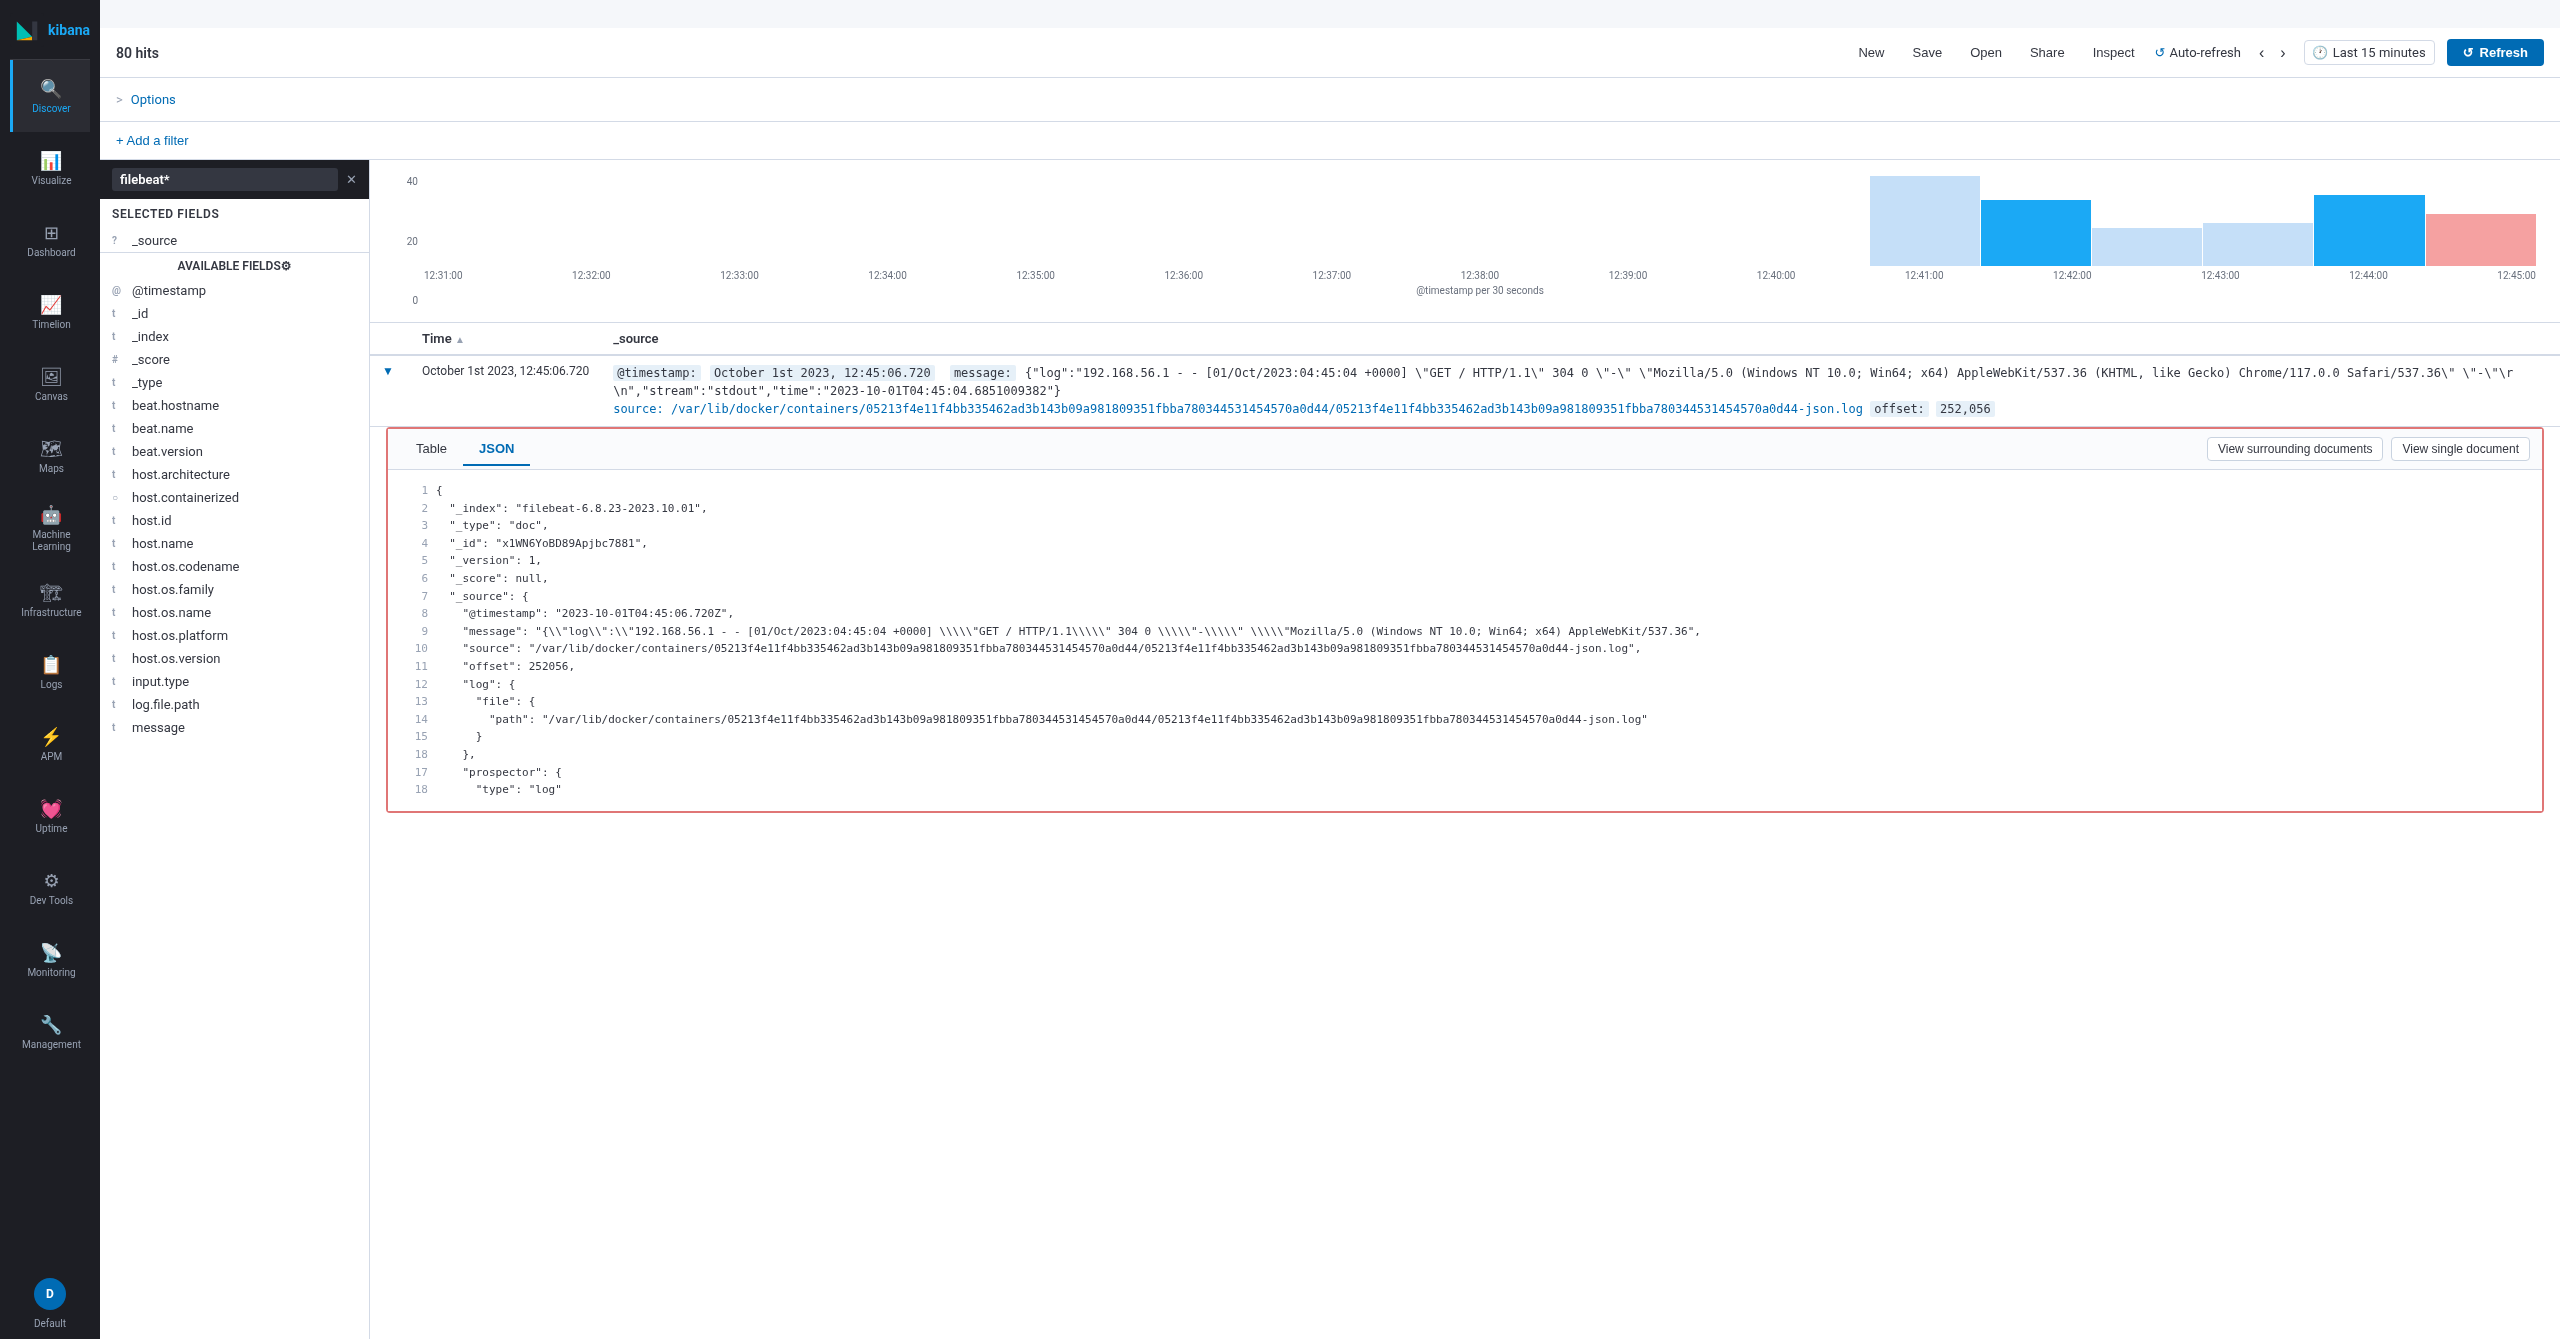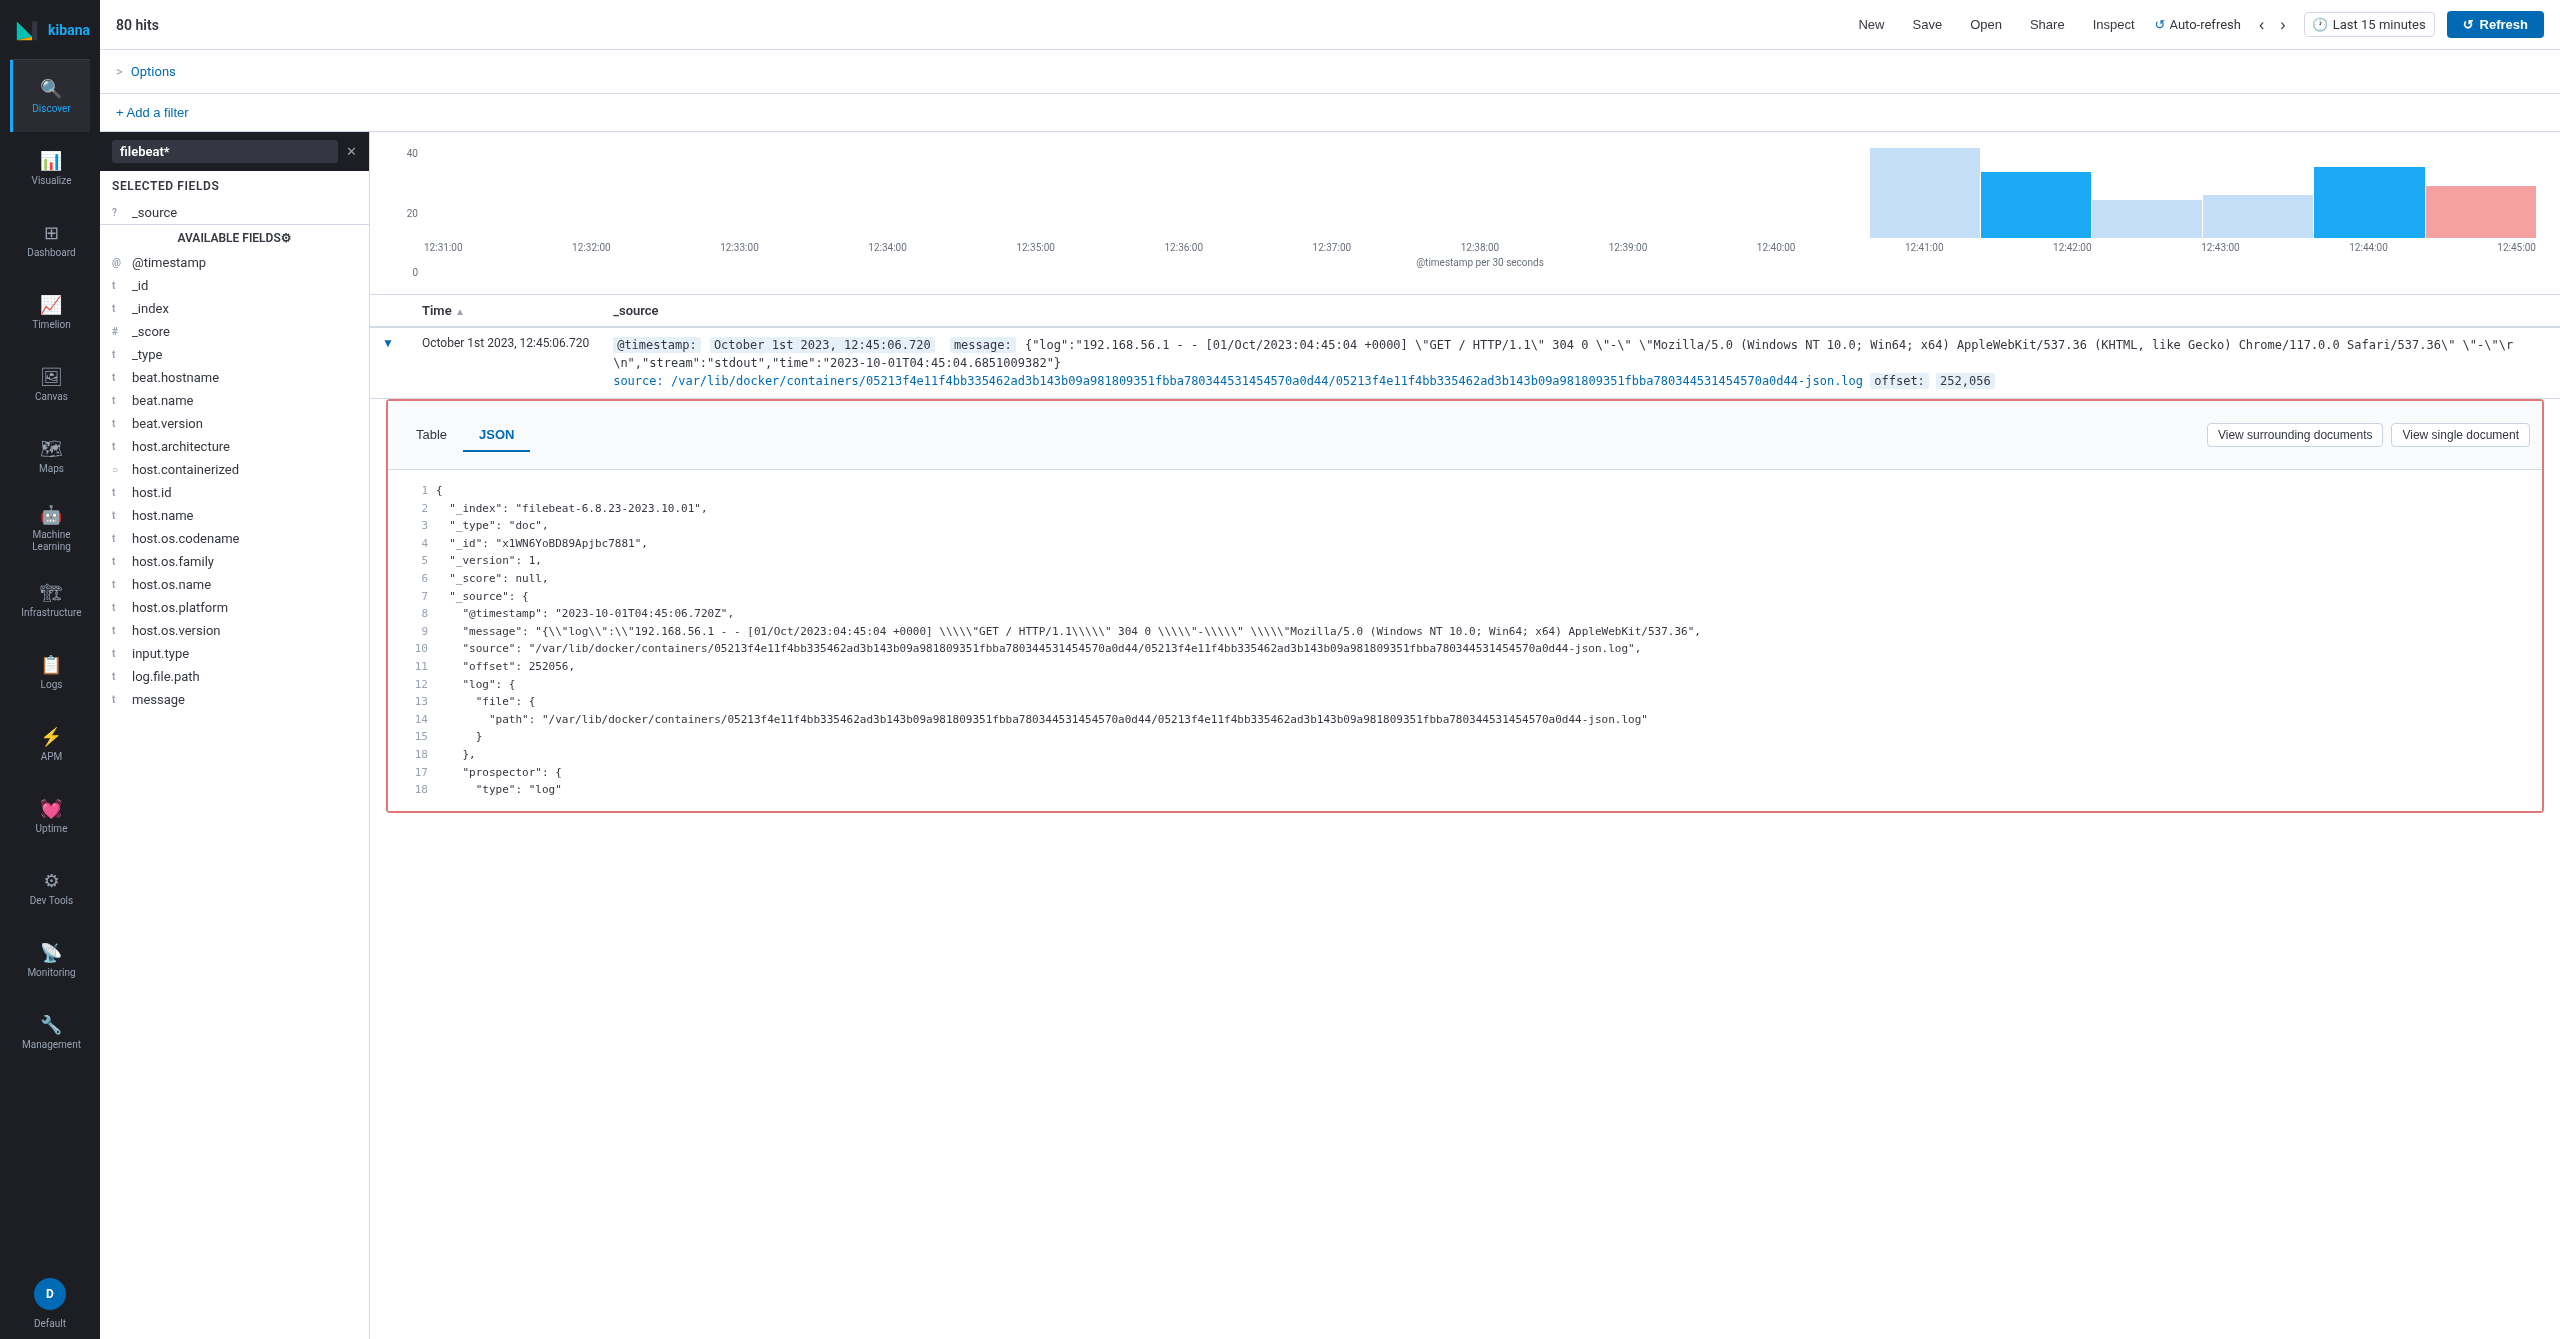--- a/index.html
+++ b/index.html
@@ -10,21 +10,21 @@
     .sidebar-logo { width: 80px; height: 60px; background: #1d1e24; display: flex; align-items: center; justify-content: center; border-bottom: 1px solid #3a3b42; }
     .sidebar-logo svg { width: 40px; height: 40px; }
     .sidebar-item { width: 80px; height: 72px; display: flex; flex-direction: column; align-items: center; justify-content: center; cursor: pointer; color: #98a2b3; gap: 4px; border-left: 3px solid transparent; }
     .sidebar-item.active { background: #2b2c33; border-left: 3px solid #1ba9f5; color: #1ba9f5; }
     .sidebar-item-label { font-size: 10px; text-align: center; line-height: 1.2; }
     .sidebar-icon { font-size: 18px; }
     .sidebar-bottom { margin-top: auto; padding-bottom: 10px; }
     .sidebar-avatar { width: 32px; height: 32px; border-radius: 50%; background: #006bb4; display: flex; align-items: center; justify-content: center; color: white; font-size: 12px; font-weight: bold; margin: 8px auto; }
 
     
-    .main { flex: 1; display: flex; flex-direction: column; overflow: hidden; }
+    .main { flex: 1; display: flex; flex-direction: column; overflow: hidden; margin-top: 28px; }
 
     
     .topbar { height: 50px; background: #fff; border-bottom: 1px solid #d3dae6; display: flex; align-items: center; padding: 0 16px; gap: 8px; flex-shrink: 0; }
     .topbar-hits { font-weight: 600; font-size: 14px; color: #343741; margin-right: auto; }
     .topbar-actions { display: flex; align-items: center; gap: 12px; margin-left: auto; }
     .topbar-btn { background: none; border: none; cursor: pointer; font-size: 13px; color: #343741; padding: 4px 8px; }
     .topbar-refresh { background: #006bb4; color: white; border: none; border-radius: 4px; padding: 6px 16px; cursor: pointer; display: flex; align-items: center; gap: 6px; font-size: 13px; font-weight: 600; }
     .topbar-autorefresh { display: flex; align-items: center; gap: 4px; font-size: 13px; color: #343741; }
     .topbar-time { display: flex; align-items: center; gap: 4px; font-size: 13px; color: #343741; border: 1px solid #d3dae6; border-radius: 4px; padding: 4px 8px; }
 
@@ -80,21 +80,21 @@
     .sort-arrow { font-size: 10px; color: #98a2b3; }
     .expand-btn { background: none; border: none; cursor: pointer; color: #006bb4; font-size: 12px; }
     .source-text { font-family: monospace; font-size: 11px; line-height: 1.5; word-break: break-all; }
     .source-text .field-key { color: #343741; background: #e6f0f8; padding: 1px 4px; border-radius: 2px; margin-right: 2px; }
     .source-text .field-val { color: #343741; background: #e6f0f8; padding: 1px 4px; border-radius: 2px; margin-right: 8px; }
     .source-path { color: #006bb4; }
     .source-offset { background: #e6f0f8; padding: 1px 4px; border-radius: 2px; }
 
     
     .detail-tabs { border: 2px solid #e07676; margin: 0 16px 16px; border-radius: 4px; }
-    .detail-tab-bar { display: flex; align-items: center; background: #fafbfd; border-bottom: 1px solid #d3dae6; padding: 18px 12px; justify-content: space-between; }
+    .detail-tab-bar { display: flex; align-items: center; background: #fafbfd; border-bottom: 1px solid #d3dae6; padding: 4px 12px; justify-content: space-between; }
     .detail-tab-btns { display: flex; }
     .detail-tab { padding: 8px 16px; cursor: pointer; font-size: 13px; color: #343741; border-bottom: 2px solid transparent; margin-bottom: -1px; background: none; border-top: none; border-left: none; border-right: none; }
     .detail-tab.active { color: #006bb4; border-bottom: 2px solid #006bb4; font-weight: 600; }
     .detail-tab-actions { display: flex; gap: 8px; }
     .detail-action-btn { background: #fff; border: 1px solid #c9d3e0; border-radius: 4px; padding: 4px 10px; font-size: 12px; cursor: pointer; color: #343741; }
     .json-content { font-family: monospace; font-size: 11px; background: #fff; padding: 12px 16px; overflow-x: auto; line-height: 1.6; }
     .json-line { display: flex; gap: 8px; white-space: pre; }
     .json-line-num { color: #98a2b3; min-width: 24px; text-align: right; user-select: none; }
     .json-brace { color: #343741; }
 

